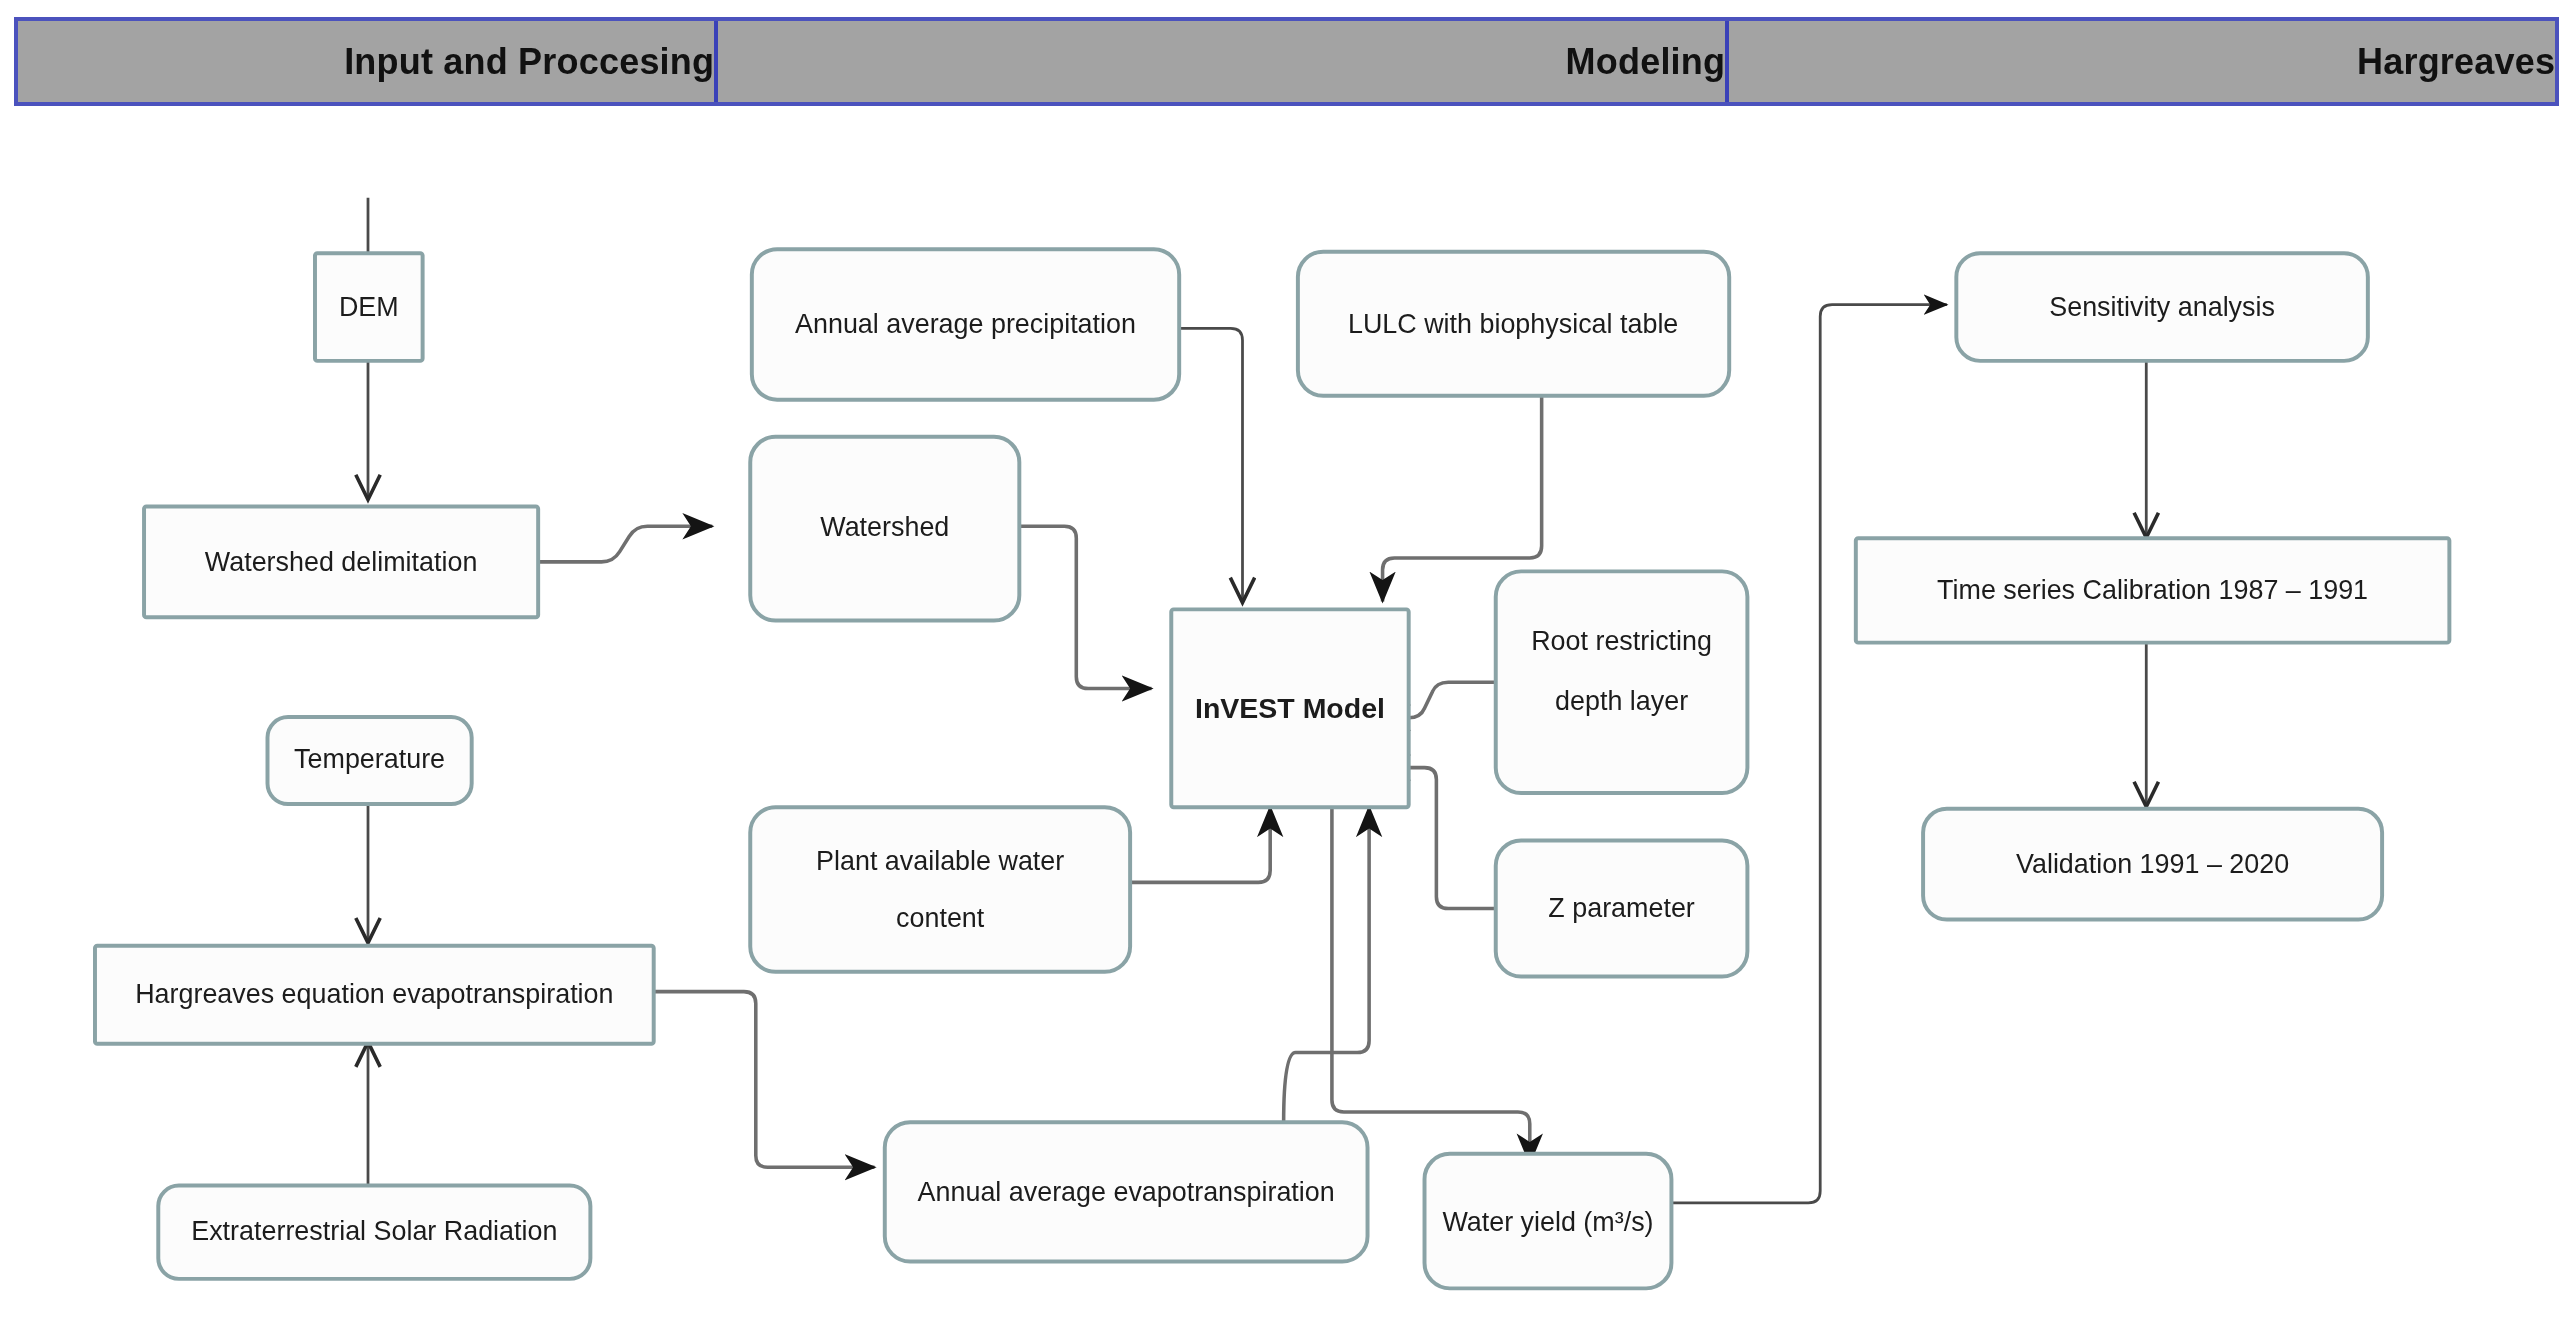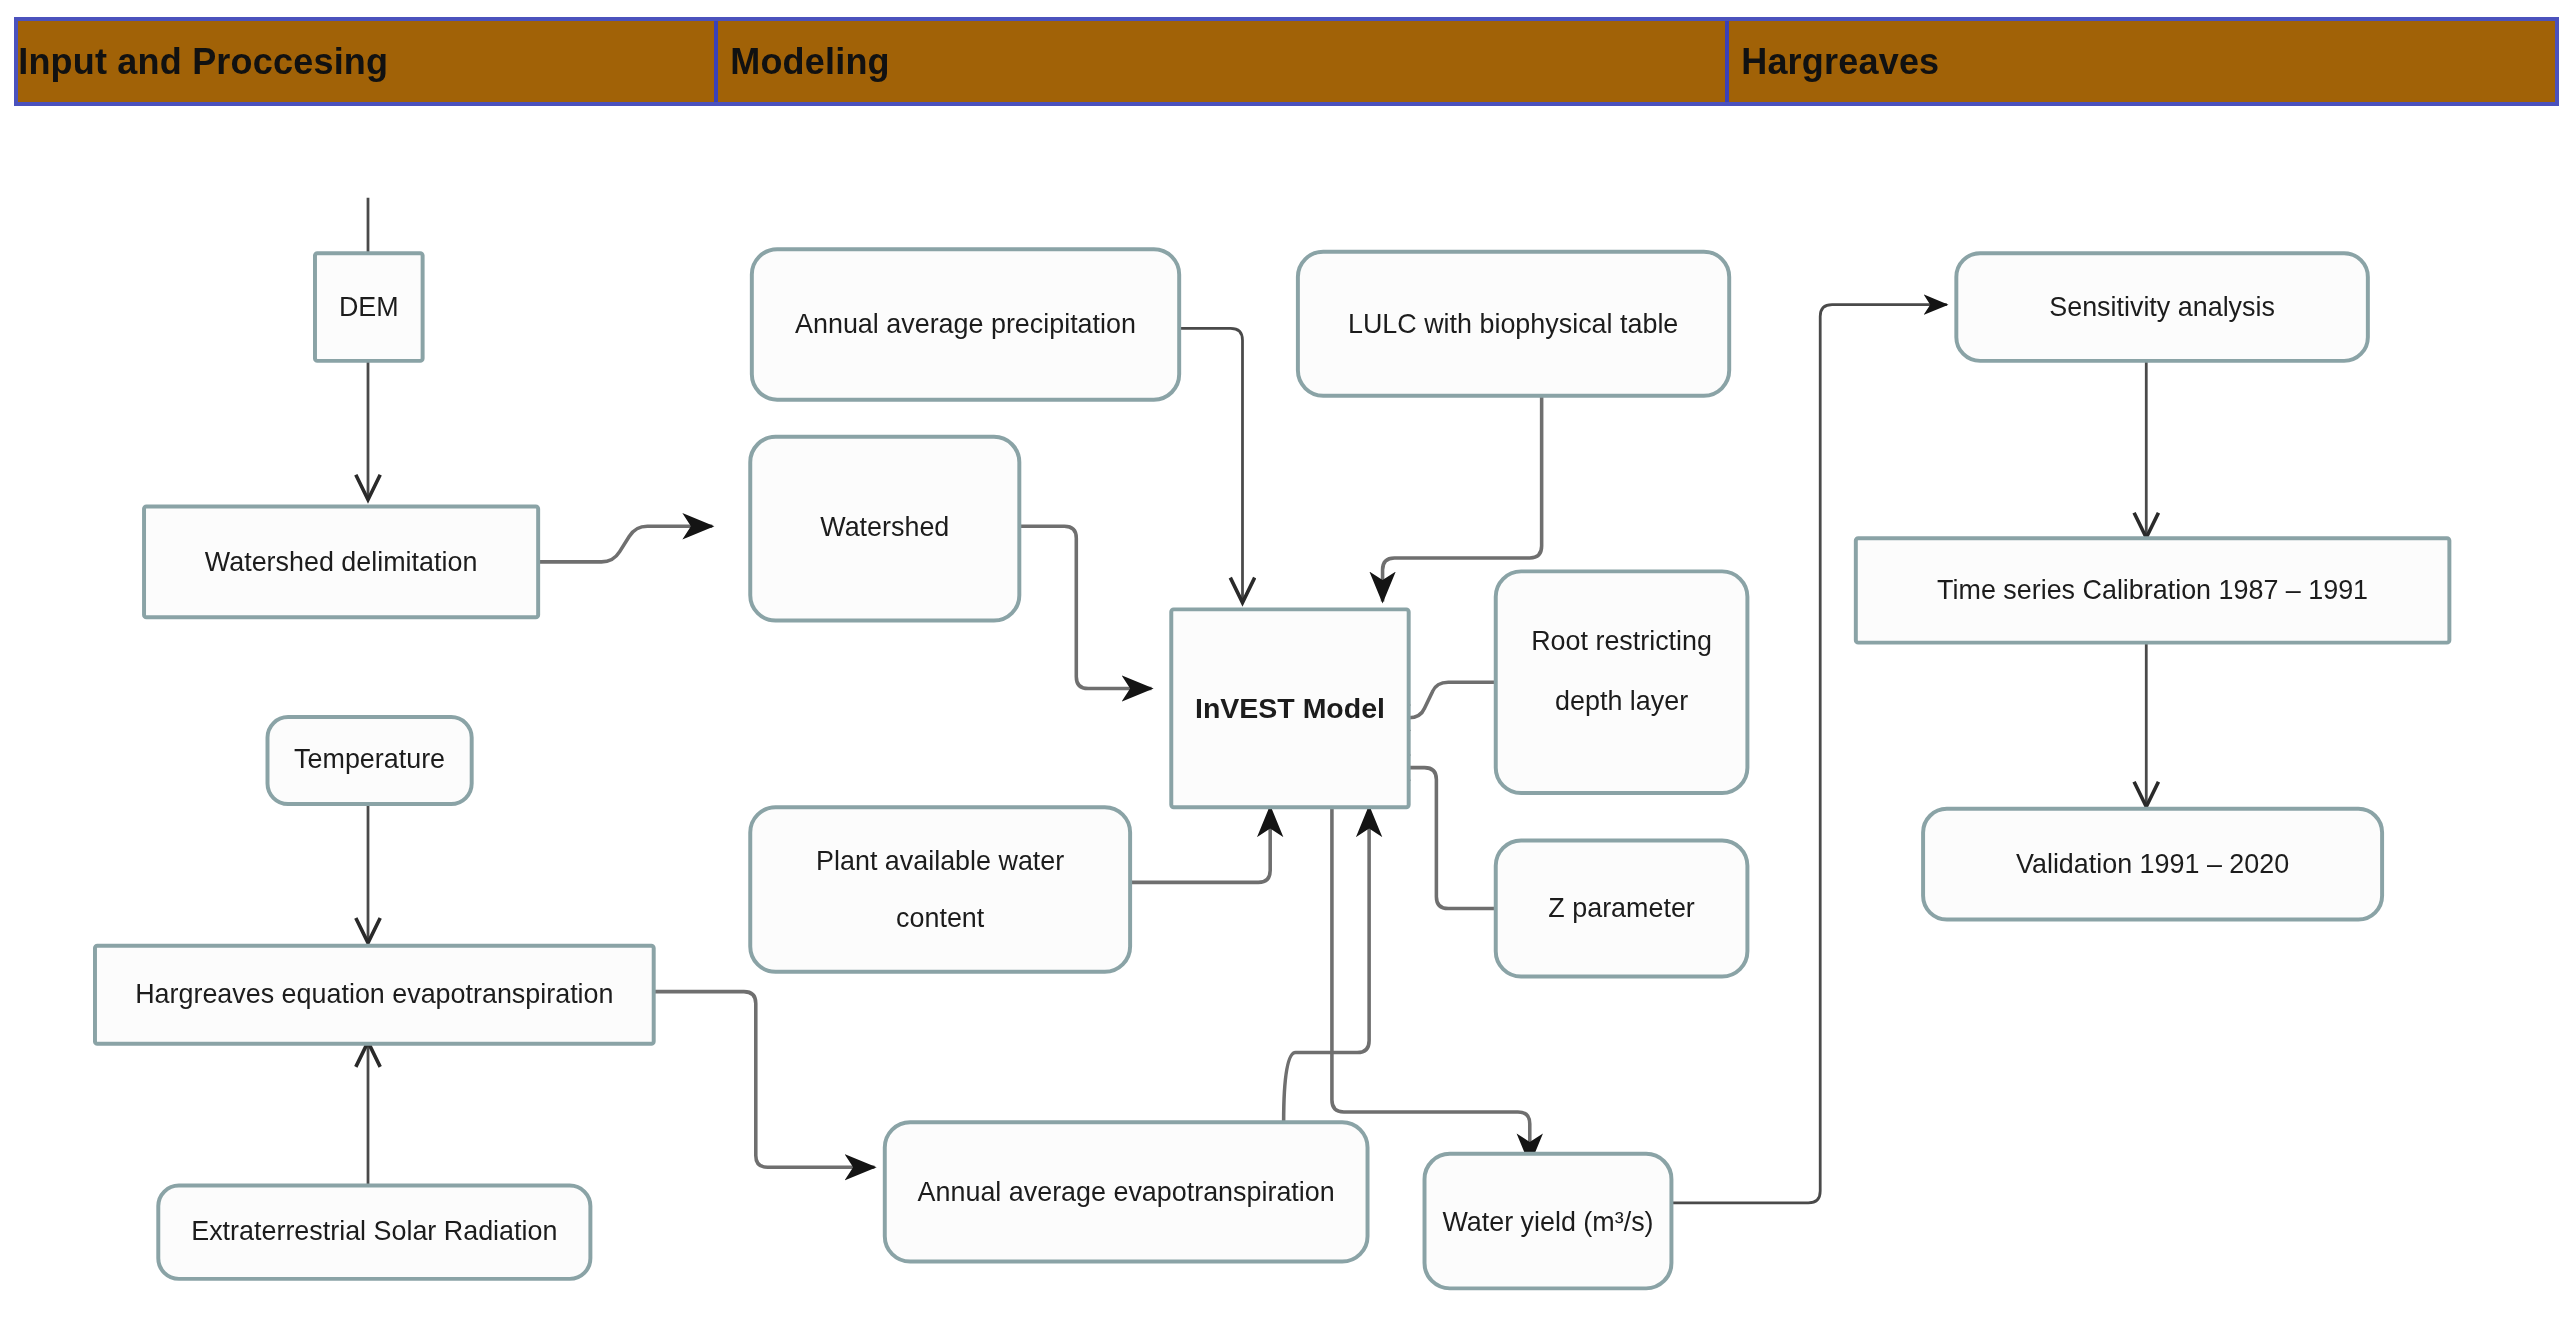--- a/index.html
+++ b/index.html
@@ -25,22 +25,22 @@
     width: 2545px;
     height: 89px;
     display: flex;
     border: 4.7px solid #4b52bd;
     box-sizing: border-box;
     background: #e9e9e7;
   }
   .phase-cell {
     display: flex;
     align-items: center;
-    justify-content: flex-start;
-    background: #a16207;
+    justify-content: flex-end;
+    background: #a3a3a3;
     box-sizing: border-box;
   }
   .phase-cell + .phase-cell {
     border-left: 4.7px solid #3a41b8;
     padding-left: 12px;
   }
   .phase-label {
     font-size: 36px;
     font-weight: bold;
     color: #111111;

